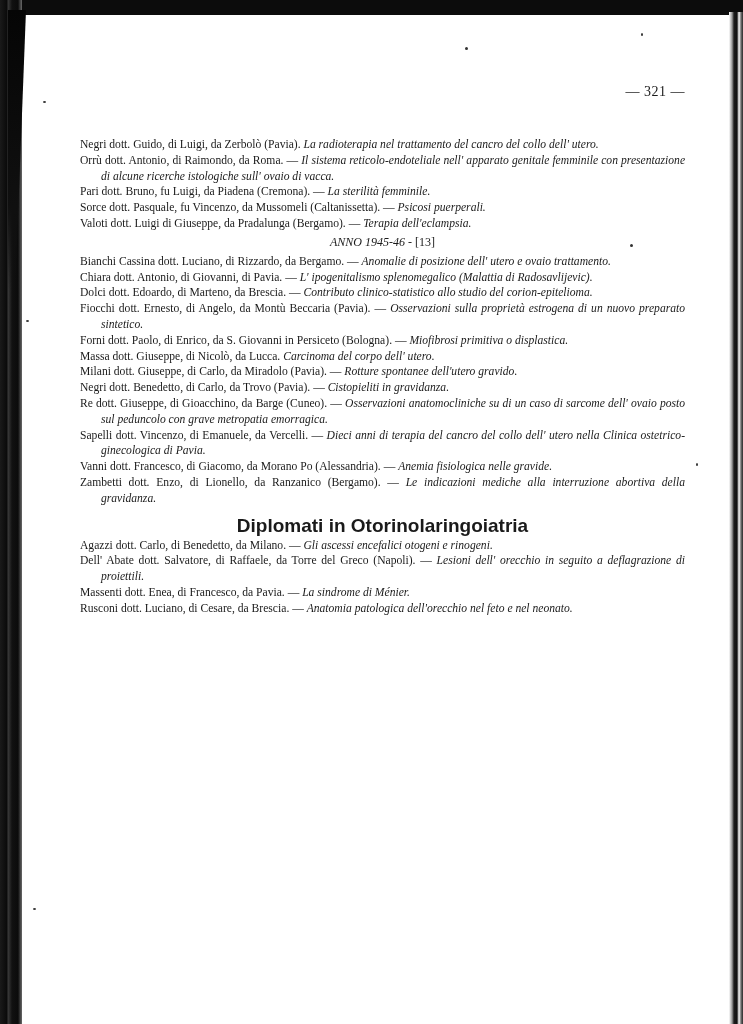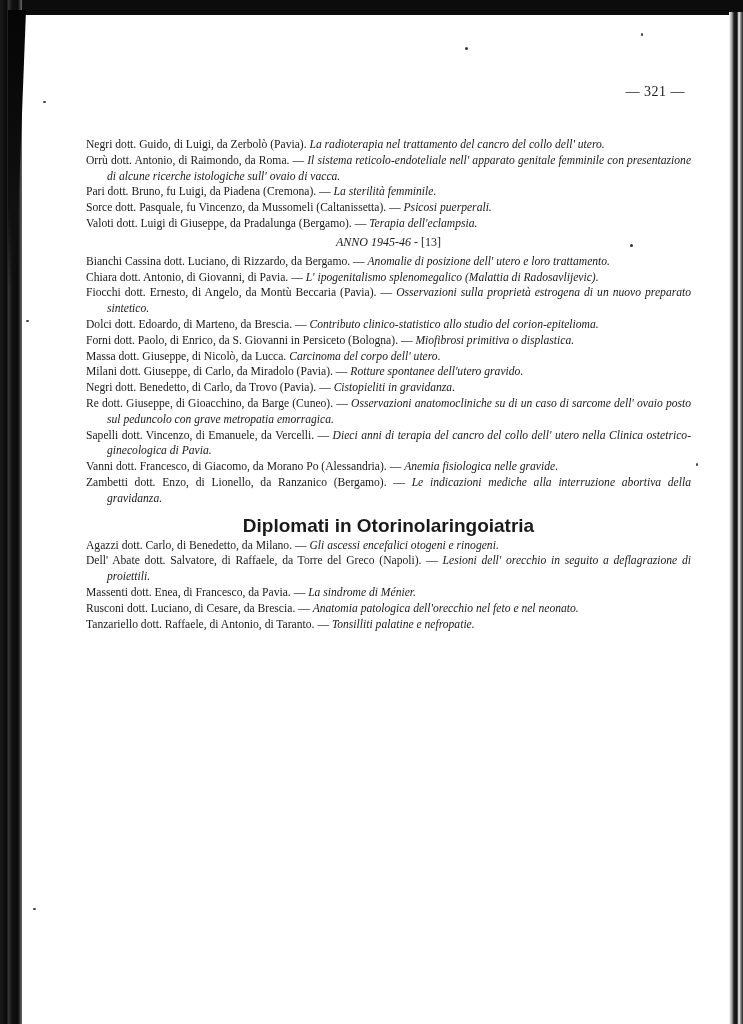--- a/index.html
+++ b/index.html
@@ -27,21 +27,21 @@
     background: linear-gradient(to right, #ffffff 0px, #9a9a9a 3px, #1c1c1c 5px, #111 8px, #ffffff 10px, #707070 12px, #2a2a2a 14px);
   }
   .page {
     position: absolute; left: 80px; top: 0; width: 605px;
   }
   .page-number {
     position: absolute; left: 0; width: 605px; top: 84px;
     text-align: right; font-size: 14px; letter-spacing: 0.5px;
     font-family: "Liberation Serif", serif;
   }
-  .entries { position: absolute; left: 6px; top: 137px; width: 605px; }
+  .entries { position: absolute; left: 0; top: 137px; width: 605px; }
   .entry {
     font-size: 11.6px; line-height: 15.8px;
     padding-left: 21px; text-indent: -21px;
     text-align: justify; margin: 0;
     font-family: "Liberation Serif", serif;
   }
   .entry .author { font-style: normal; }
   .entry .sep { font-style: normal; }
   .entry .title { font-style: italic; }
   .year-heading {
@@ -67,38 +67,37 @@
 
 <div class="page">
   <div class="page-number">— 321 —</div>
   <div class="entries" id="content">
       <p class="entry"><span class="author">Negri dott. Guido, di Luigi, da Zerbolò (Pavia).</span><span class="sep"> </span><span class="title">La radioterapia nel trattamento del cancro del collo dell' utero.</span></p>
       <p class="entry"><span class="author">Orrù dott. Antonio, di Raimondo, da Roma.</span><span class="sep"> — </span><span class="title">Il sistema reticolo-endoteliale nell' apparato genitale femminile con presentazione di alcune ricerche istologiche sull' ovaio di vacca.</span></p>
       <p class="entry"><span class="author">Pari dott. Bruno, fu Luigi, da Piadena (Cremona).</span><span class="sep"> — </span><span class="title">La sterilità femminile.</span></p>
       <p class="entry"><span class="author">Sorce dott. Pasquale, fu Vincenzo, da Mussomeli (Caltanissetta).</span><span class="sep"> — </span><span class="title">Psicosi puerperali.</span></p>
       <p class="entry"><span class="author">Valoti dott. Luigi di Giuseppe, da Pradalunga (Bergamo).</span><span class="sep"> — </span><span class="title">Terapia dell'eclampsia.</span></p>
       <div class="year-heading"><span>ANNO 1945-46</span><span class="count"> - [13]</span></div>
-      <p class="entry"><span class="author">Bianchi Cassina dott. Luciano, di Rizzardo, da Bergamo.</span><span class="sep"> — </span><span class="title">Anomalie di posizione dell' utero e loro trattamento.</span></p>
+      <p class="entry"><span class="author">Bianchi Cassina dott. Luciano, di Rizzardo, da Bergamo.</span><span class="sep"> — </span><span class="title">Anomalie di posizione dell' utero e ovaio trattamento.</span></p>
       <p class="entry"><span class="author">Chiara dott. Antonio, di Giovanni, di Pavia.</span><span class="sep"> — </span><span class="title">L' ipogenitalismo splenomegalico (Malattia di Radosavlijevic).</span></p>
+      <p class="entry"><span class="author">Dolci dott. Edoardo, di Marteno, da Brescia.</span><span class="sep"> — </span><span class="title">Contributo clinico-statistico allo studio del corion-epitelioma.</span></p>
       <p class="entry"><span class="author">Fiocchi dott. Ernesto, di Angelo, da Montù Beccaria (Pavia).</span><span class="sep"> — </span><span class="title">Osservazioni sulla proprietà estrogena di un nuovo preparato sintetico.</span></p>
-      <p class="entry"><span class="author">Dolci dott. Edoardo, di Marteno, da Brescia.</span><span class="sep"> — </span><span class="title">Contributo clinico-statistico allo studio del corion-epitelioma.</span></p>
       <p class="entry"><span class="author">Forni dott. Paolo, di Enrico, da S. Giovanni in Persiceto (Bologna).</span><span class="sep"> — </span><span class="title">Miofibrosi primitiva o displastica.</span></p>
       <p class="entry"><span class="author">Massa dott. Giuseppe, di Nicolò, da Lucca.</span><span class="sep"> </span><span class="title">Carcinoma del corpo dell' utero.</span></p>
       <p class="entry"><span class="author">Milani dott. Giuseppe, di Carlo, da Miradolo (Pavia).</span><span class="sep"> — </span><span class="title">Rotture spontanee dell'utero gravido.</span></p>
       <p class="entry"><span class="author">Negri dott. Benedetto, di Carlo, da Trovo (Pavia).</span><span class="sep"> — </span><span class="title">Cistopieliti in gravidanza.</span></p>
       <p class="entry"><span class="author">Re dott. Giuseppe, di Gioacchino, da Barge (Cuneo).</span><span class="sep"> — </span><span class="title">Osservazioni anatomocliniche su di un caso di sarcome dell' ovaio posto sul peduncolo con grave metropatia emorragica.</span></p>
       <p class="entry"><span class="author">Sapelli dott. Vincenzo, di Emanuele, da Vercelli.</span><span class="sep"> — </span><span class="title">Dieci anni di terapia del cancro del collo dell' utero nella Clinica ostetrico-ginecologica di Pavia.</span></p>
       <p class="entry"><span class="author">Vanni dott. Francesco, di Giacomo, da Morano Po (Alessandria).</span><span class="sep"> — </span><span class="title">Anemia fisiologica nelle gravide.</span></p>
       <p class="entry"><span class="author">Zambetti dott. Enzo, di Lionello, da Ranzanico (Bergamo).</span><span class="sep"> — </span><span class="title">Le indicazioni mediche alla interruzione abortiva della gravidanza.</span></p>
       <div class="section-heading">Diplomati in Otorinolaringoiatria</div>
       <p class="entry"><span class="author">Agazzi dott. Carlo, di Benedetto, da Milano.</span><span class="sep"> — </span><span class="title">Gli ascessi encefalici otogeni e rinogeni.</span></p>
       <p class="entry"><span class="author">Dell' Abate dott. Salvatore, di Raffaele, da Torre del Greco (Napoli).</span><span class="sep"> — </span><span class="title">Lesioni dell' orecchio in seguito a deflagrazione di proiettili.</span></p>
       <p class="entry"><span class="author">Massenti dott. Enea, di Francesco, da Pavia.</span><span class="sep"> — </span><span class="title">La sindrome di Ménier.</span></p>
       <p class="entry"><span class="author">Rusconi dott. Luciano, di Cesare, da Brescia.</span><span class="sep"> — </span><span class="title">Anatomia patologica dell'orecchio nel feto e nel neonato.</span></p>
-      <p class="entry"><span class="author">Tanzariello dott. Raffaele, di Antonio, di Taranto.</span><span class="sep"> — </span><span class="title">Tonsilliti palatine e nefropatie.</span></p>
     </div>
 </div>
 
 <div class="speck" style="left:465px;top:47px;width:3px;height:3px;"></div>
 <div class="speck" style="left:641px;top:33px;width:2px;height:3px;"></div>
 <div class="speck" style="left:630px;top:244px;width:3px;height:3px;"></div>
 <div class="speck" style="left:43px;top:101px;width:3px;height:2px;"></div>
 <div class="speck" style="left:26px;top:320px;width:3px;height:2px;"></div>
 <div class="speck" style="left:696px;top:463px;width:2px;height:3px;"></div>
 <div class="speck" style="left:33px;top:908px;width:3px;height:2px;"></div>

